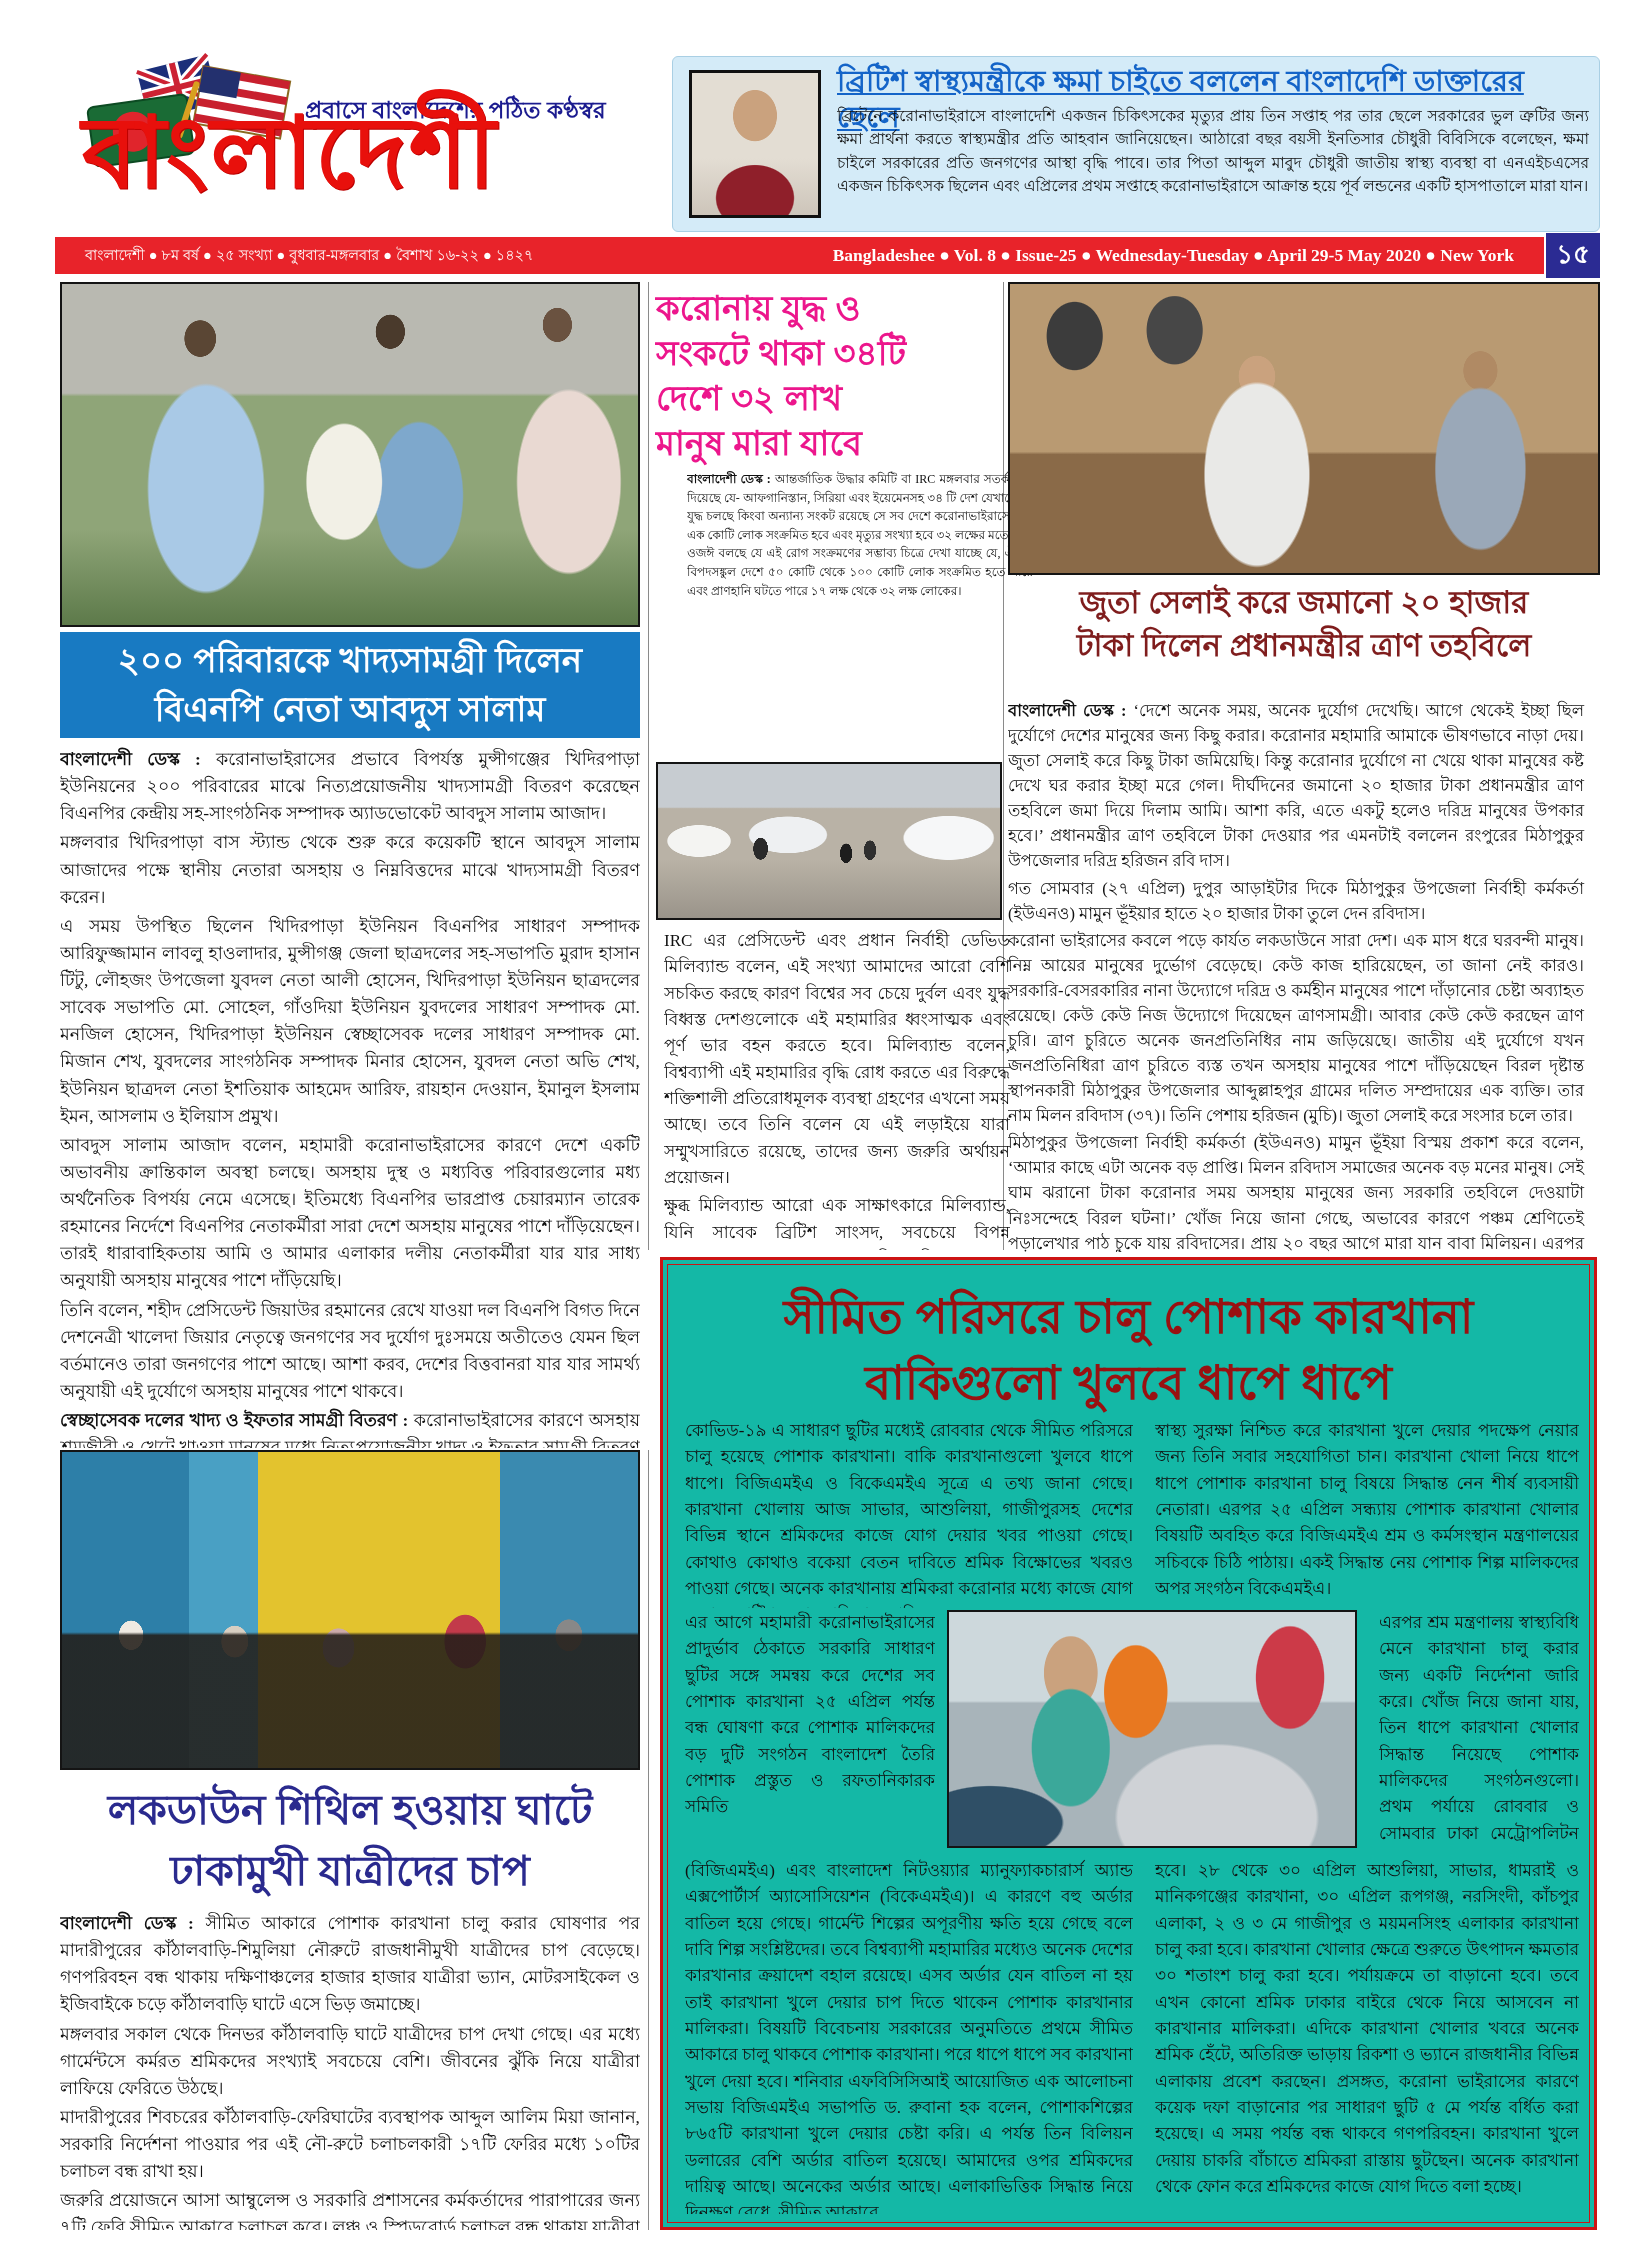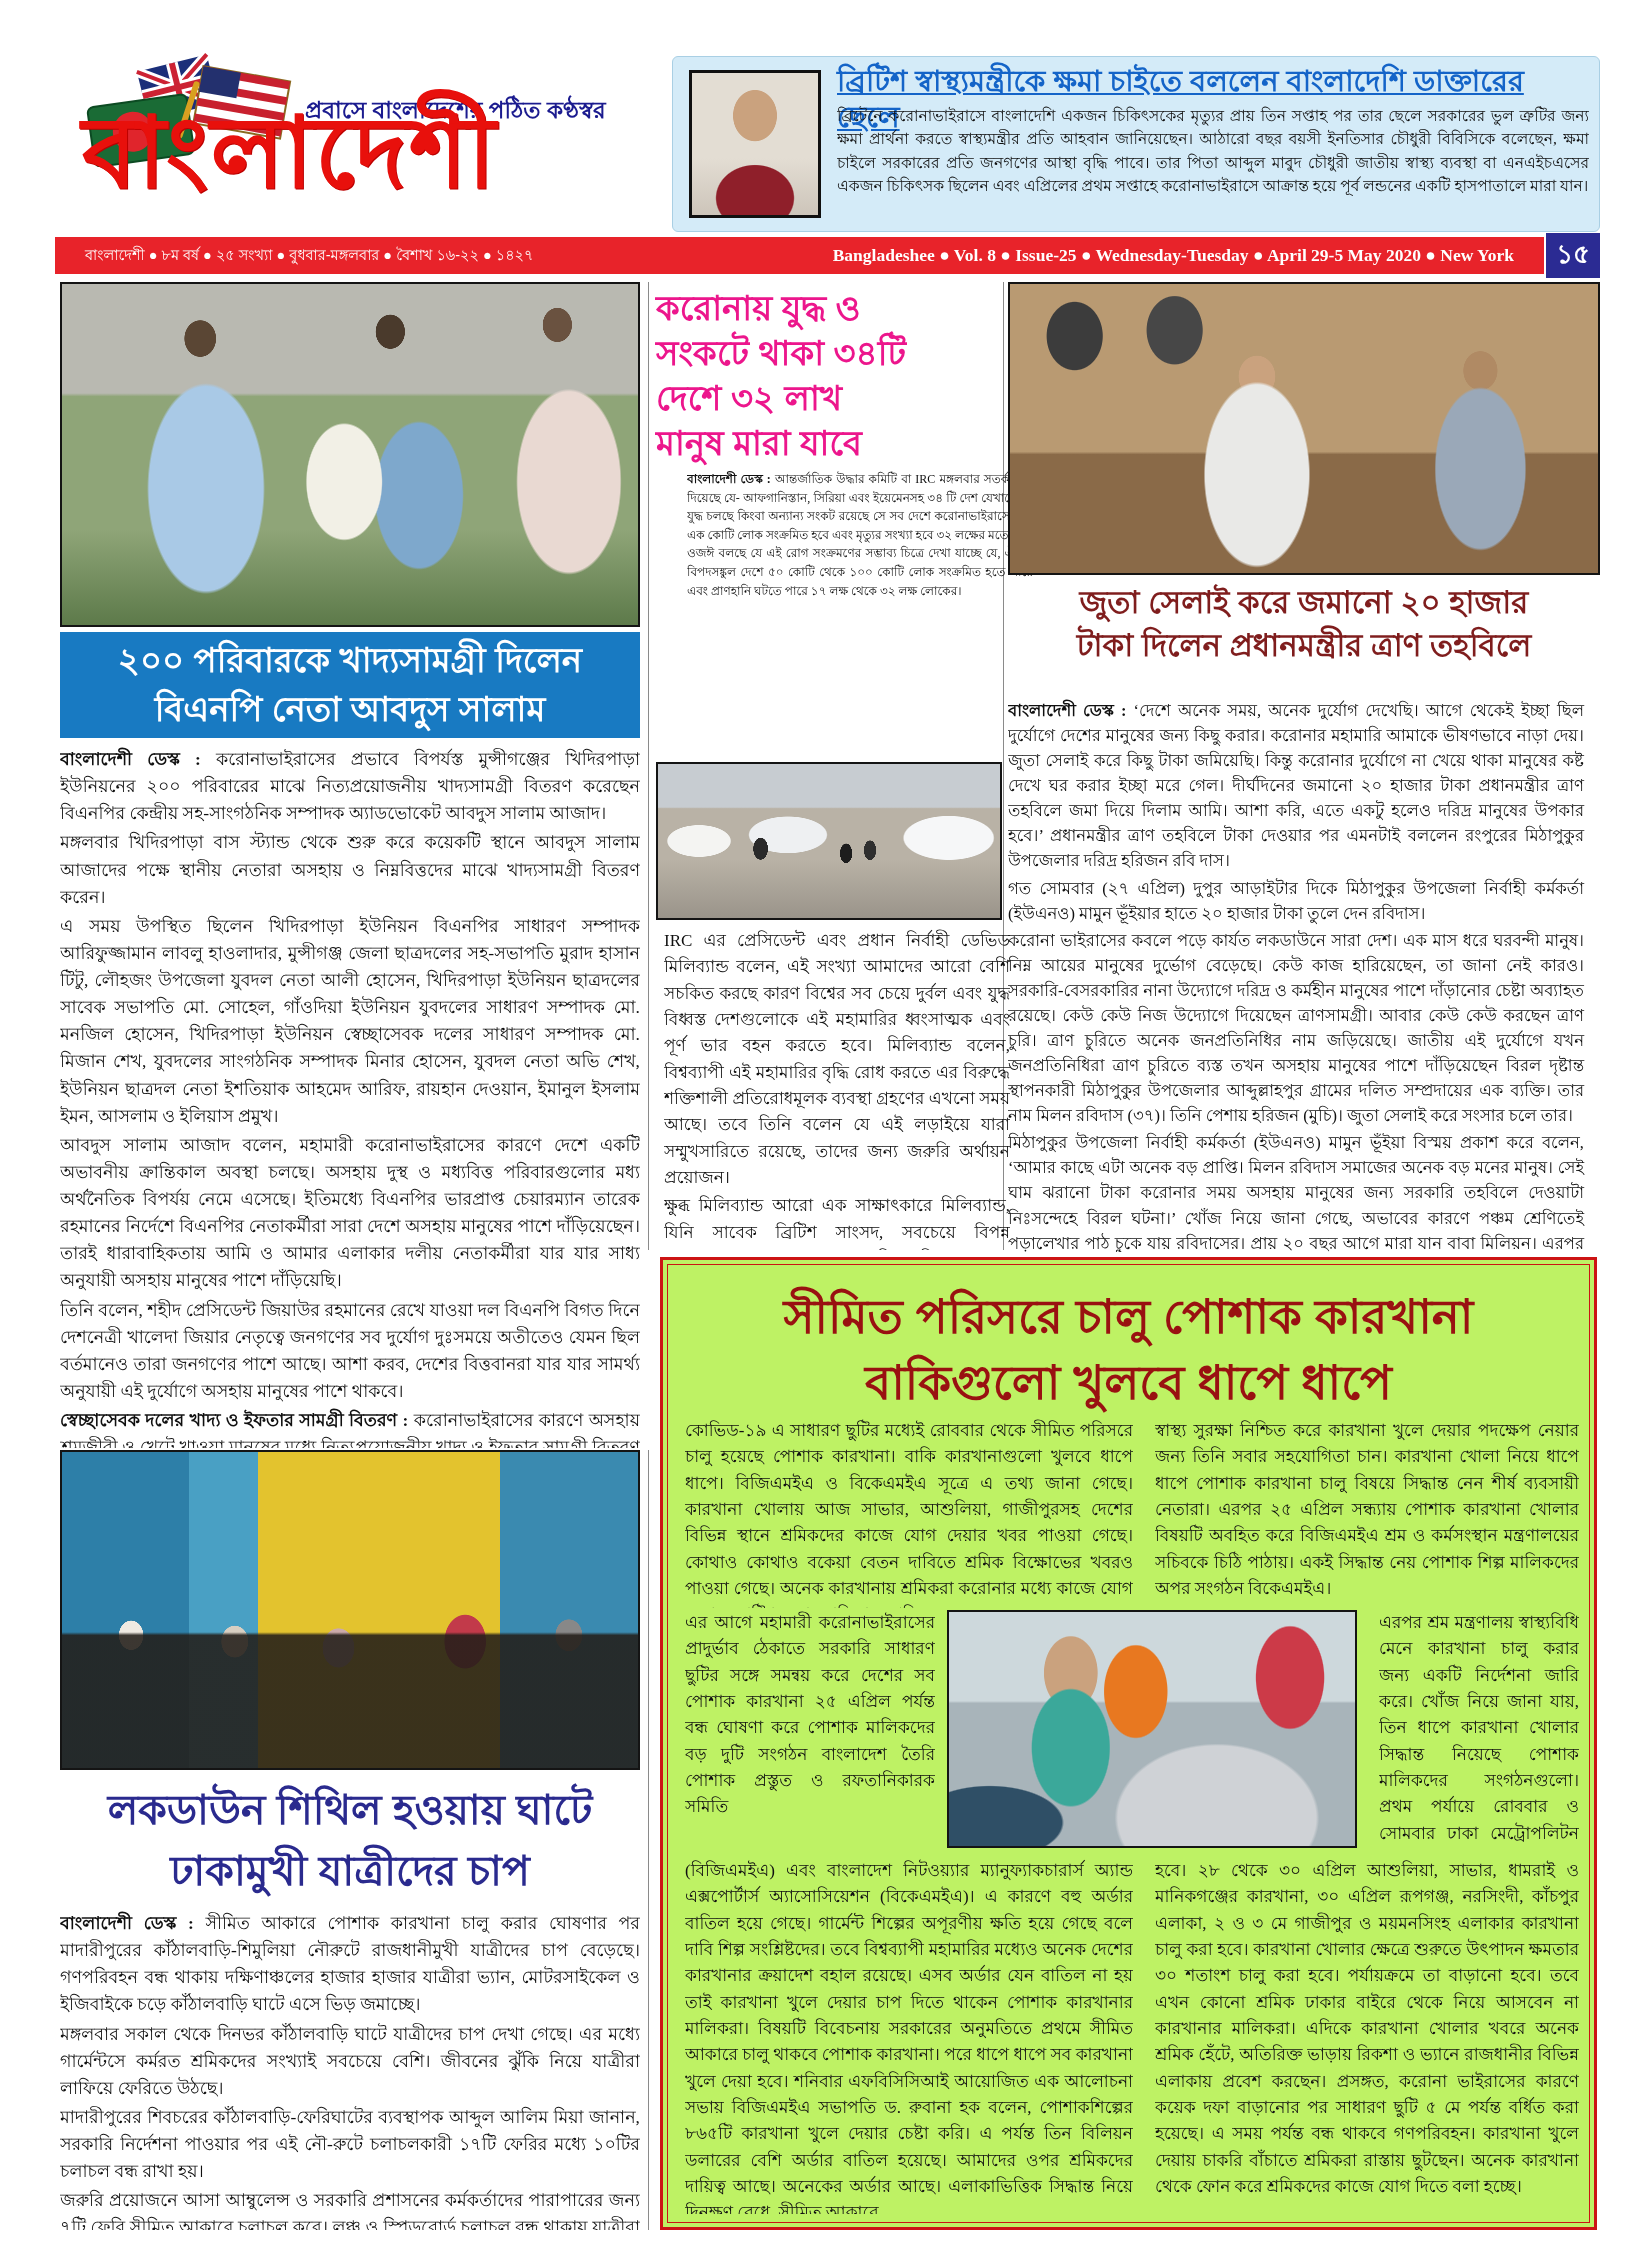--- a/index.html
+++ b/index.html
@@ -106,21 +106,21 @@
         radial-gradient(28px 32px at 80% 30%, #b08a64 0 60%, transparent 62%),
         linear-gradient(180deg,#b99a72 0 58%,#8a6a48 59% 100%);}
   #headline-shoe{left:1008px;top:582px;width:592px;height:112px;color:#7f1d1d;
       font-family:"Liberation Sans",sans-serif;font-weight:bold;font-size:31px;line-height:1.38;
       text-align:center;}
   #body-shoe{left:1008px;top:698px;width:592px;height:554px;font-size:16.5px;line-height:1.52;
       text-align:justify;overflow:hidden;}
   #body-shoe p{margin:0 16px 2px 0;}
 
   
-  #garment-box{left:660px;top:1257px;width:937px;height:973px;background:#bef264;
+  #garment-box{left:660px;top:1257px;width:937px;height:973px;background:#14b8a6;
       border:3px solid #cc1414;box-sizing:border-box;}
   #garment-box .inner{position:absolute;left:4px;top:4px;right:4px;bottom:4px;
       border:1px solid #cc1414;}
   #headline-garment{position:absolute;left:0;top:24px;width:100%;color:#991111;
       font-family:"Liberation Sans",sans-serif;font-weight:bold;font-size:47px;line-height:1.4;
       text-align:center;}
   .gcell{position:absolute;font-size:17px;line-height:1.55;text-align:justify;overflow:hidden;}
   .gcell p{margin:0;}
   #g-b1L{left:22px;top:158px;width:448px;height:190px;}
   #g-b1R{left:492px;top:158px;width:424px;height:190px;}

